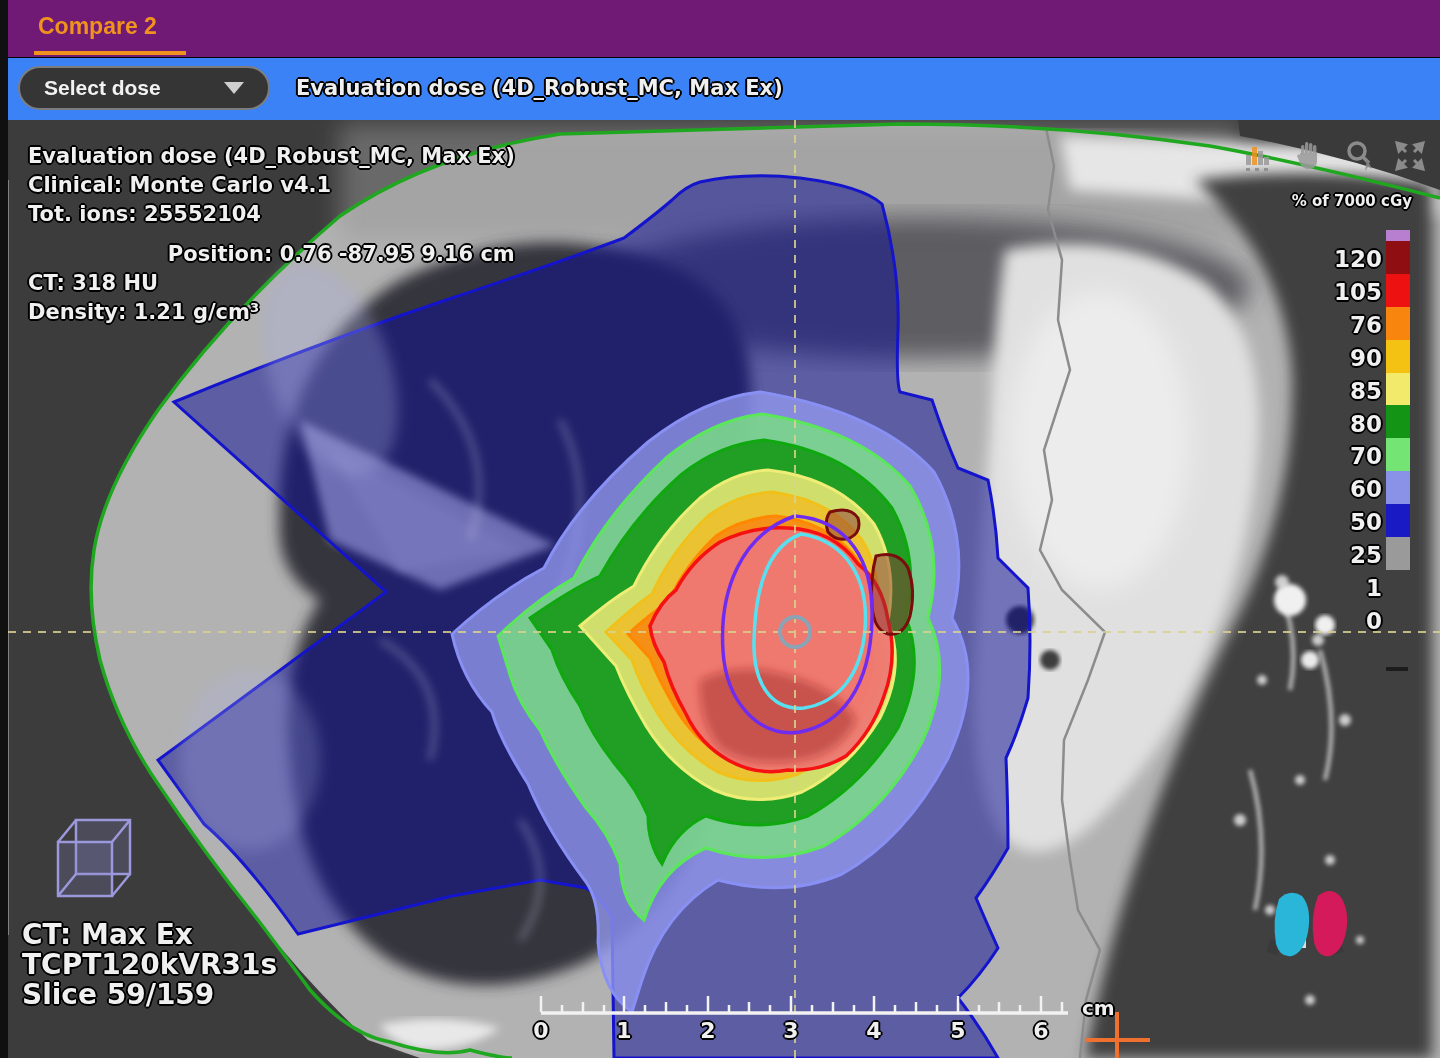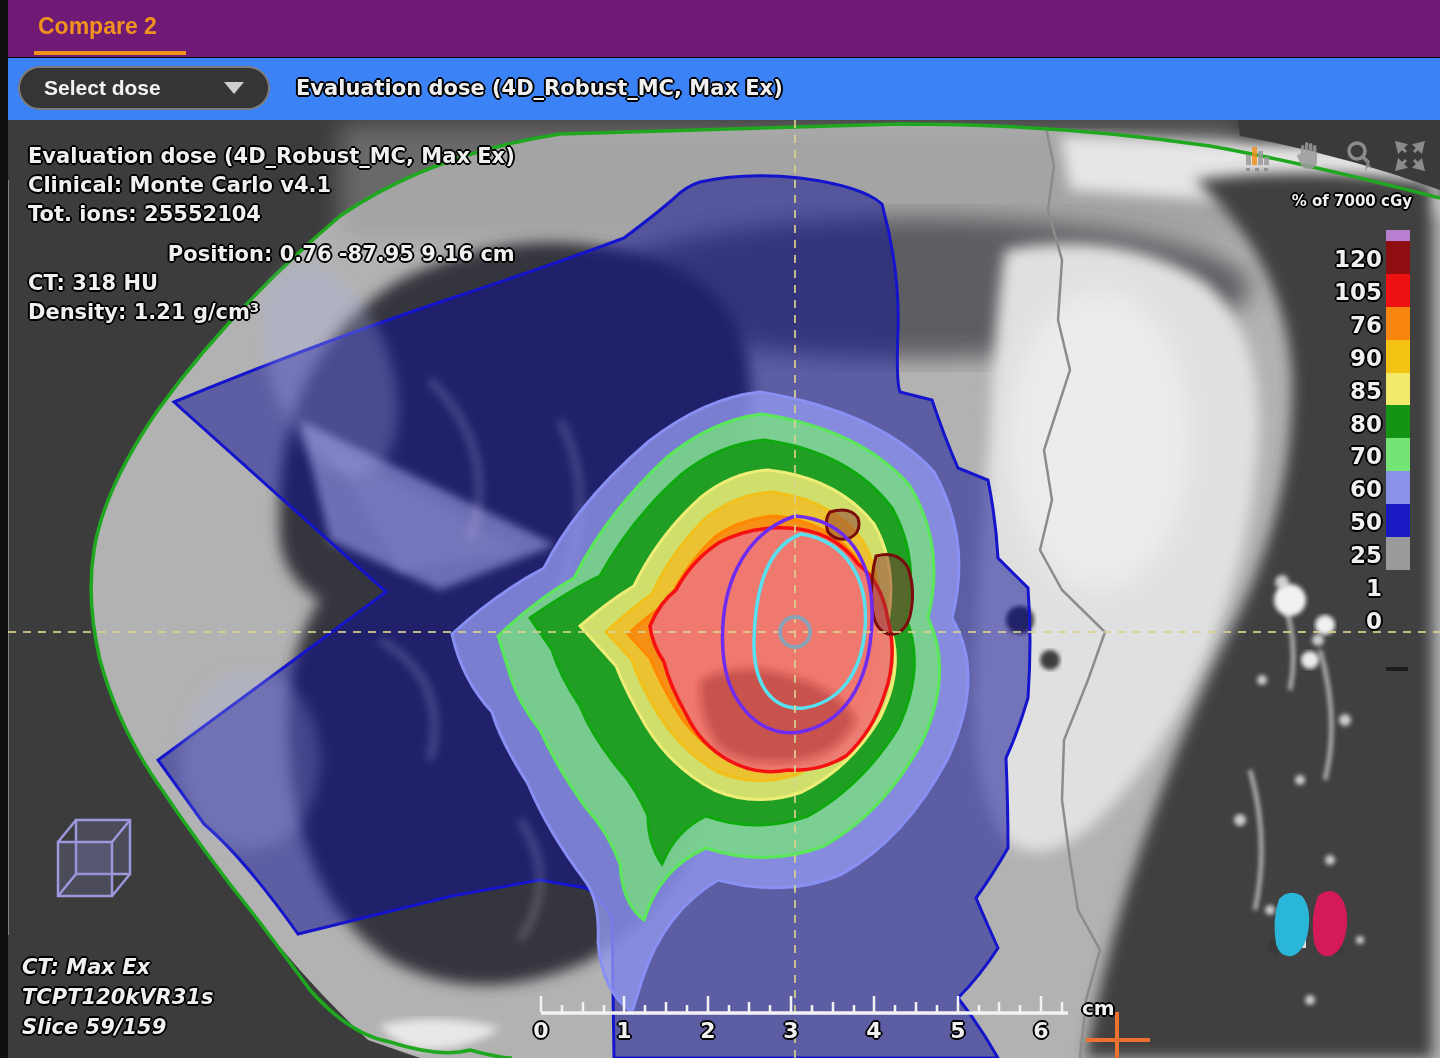--- a/index.html
+++ b/index.html
@@ -21,21 +21,21 @@
   .scene{position:absolute;left:0;top:0;}
   .left-strip{position:absolute;left:0;top:0;width:8px;height:1058px;background:#101010;z-index:60;}
   
   .ov{font-family:"DejaVu Sans",sans-serif;font-weight:bold;color:#f0f0f0;white-space:nowrap;
       text-shadow:-2px 0 0 #000,2px 0 0 #000,0 -2px 0 #000,0 2px 0 #000,
                   -1px -1px 0 #000,1px -1px 0 #000,-1px 1px 0 #000,1px 1px 0 #000;}
   .info{position:absolute;z-index:20;}
   .info-tl{left:28px;top:22px;font-size:21px;}
   .info-tl .ov-line{height:29px;line-height:29px;}
   .info-tl .gap{margin-top:11px;text-align:right;}
-  .info-bl{left:22px;top:832px;font-size:21px;font-style:italic;}
+  .info-bl{left:22px;top:800px;font-size:28px;}
   .info-bl .ov-line{height:30px;line-height:30px;}
   
   .legend{position:absolute;left:1250px;top:66px;width:166px;height:450px;z-index:20;}
   .legend-title{position:absolute;right:4px;top:6px;font-size:15px;}
   .legend-label{position:absolute;width:96px;right:34px;text-align:right;font-size:23px;height:27px;line-height:27px;margin-top:18px;}
   .legend-bar{position:absolute;left:136px;top:44px;width:24px;}
   .legend-cap{width:24px;height:11px;}
   .legend-cell{width:24px;height:32.9px;}
   .legend-zero-tick{position:absolute;left:136px;top:481px;width:22px;height:4px;background:#1c1c1c;}
   

